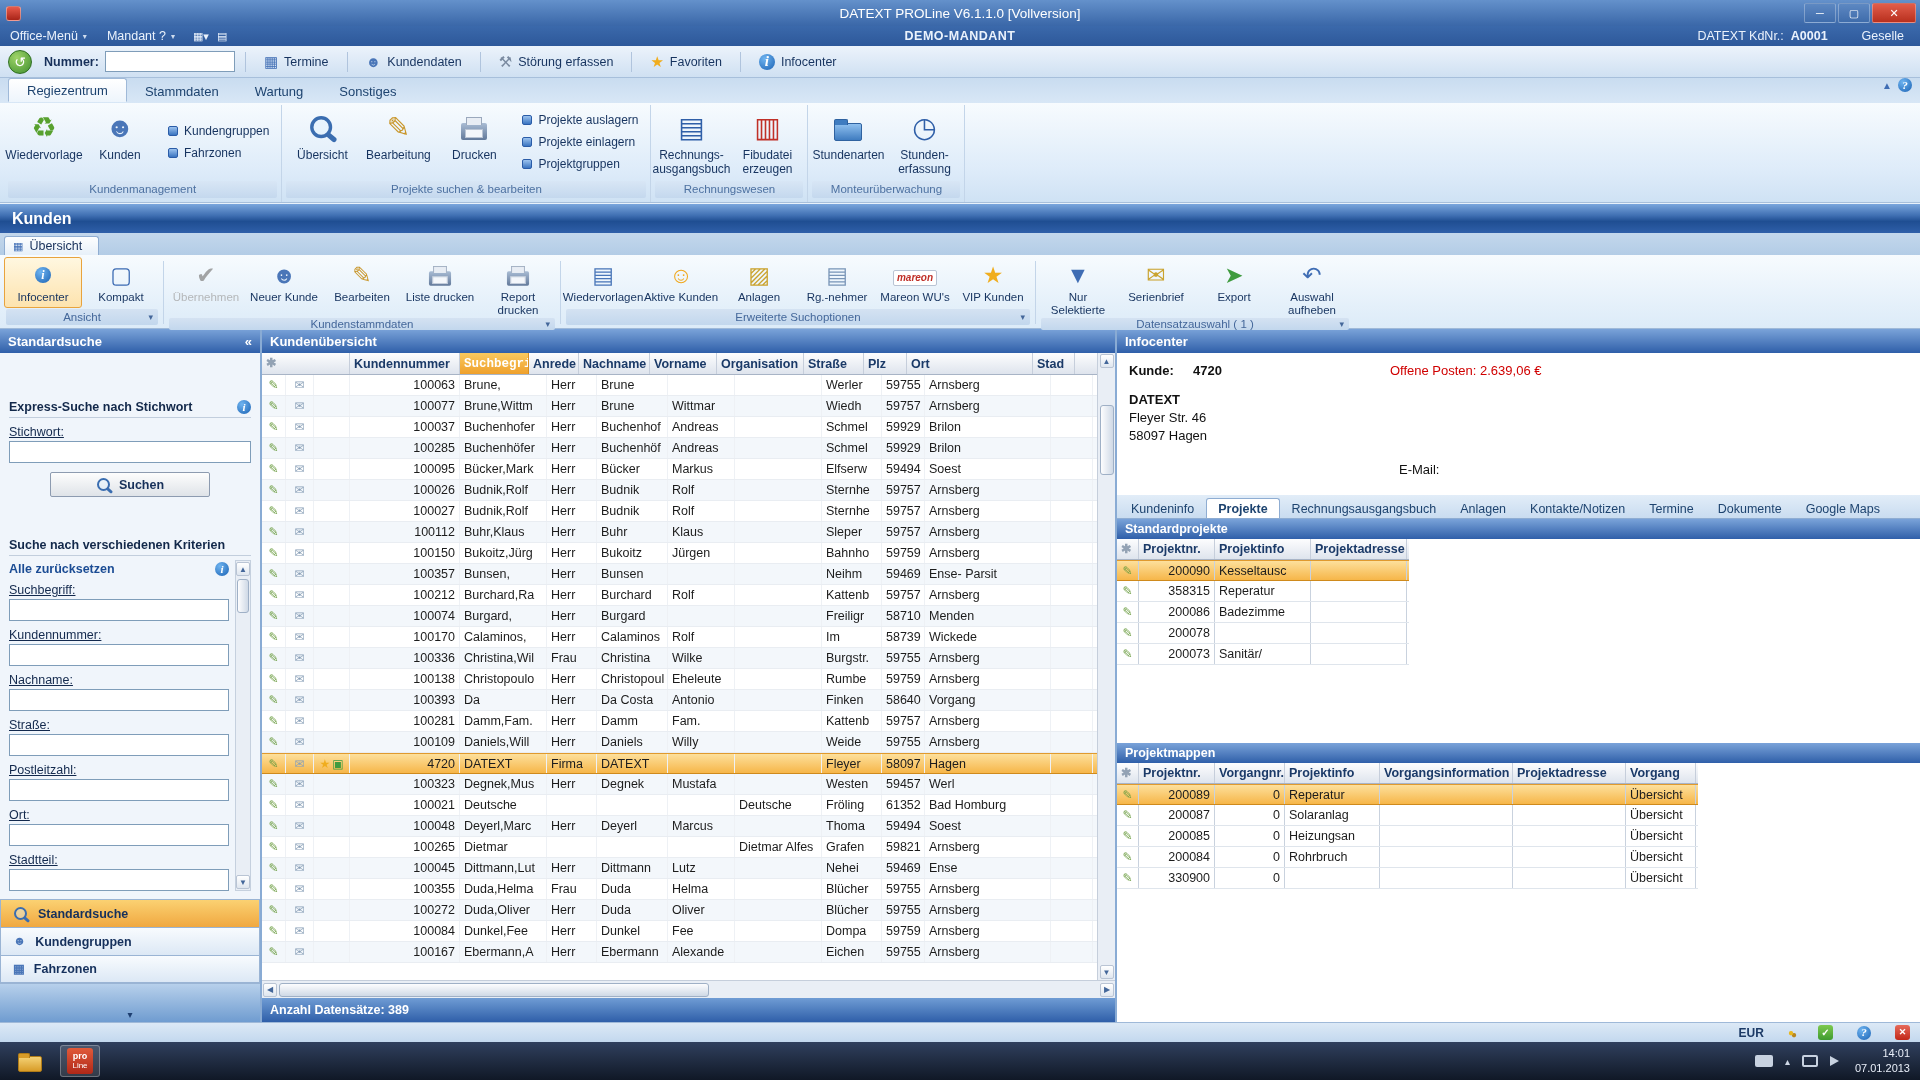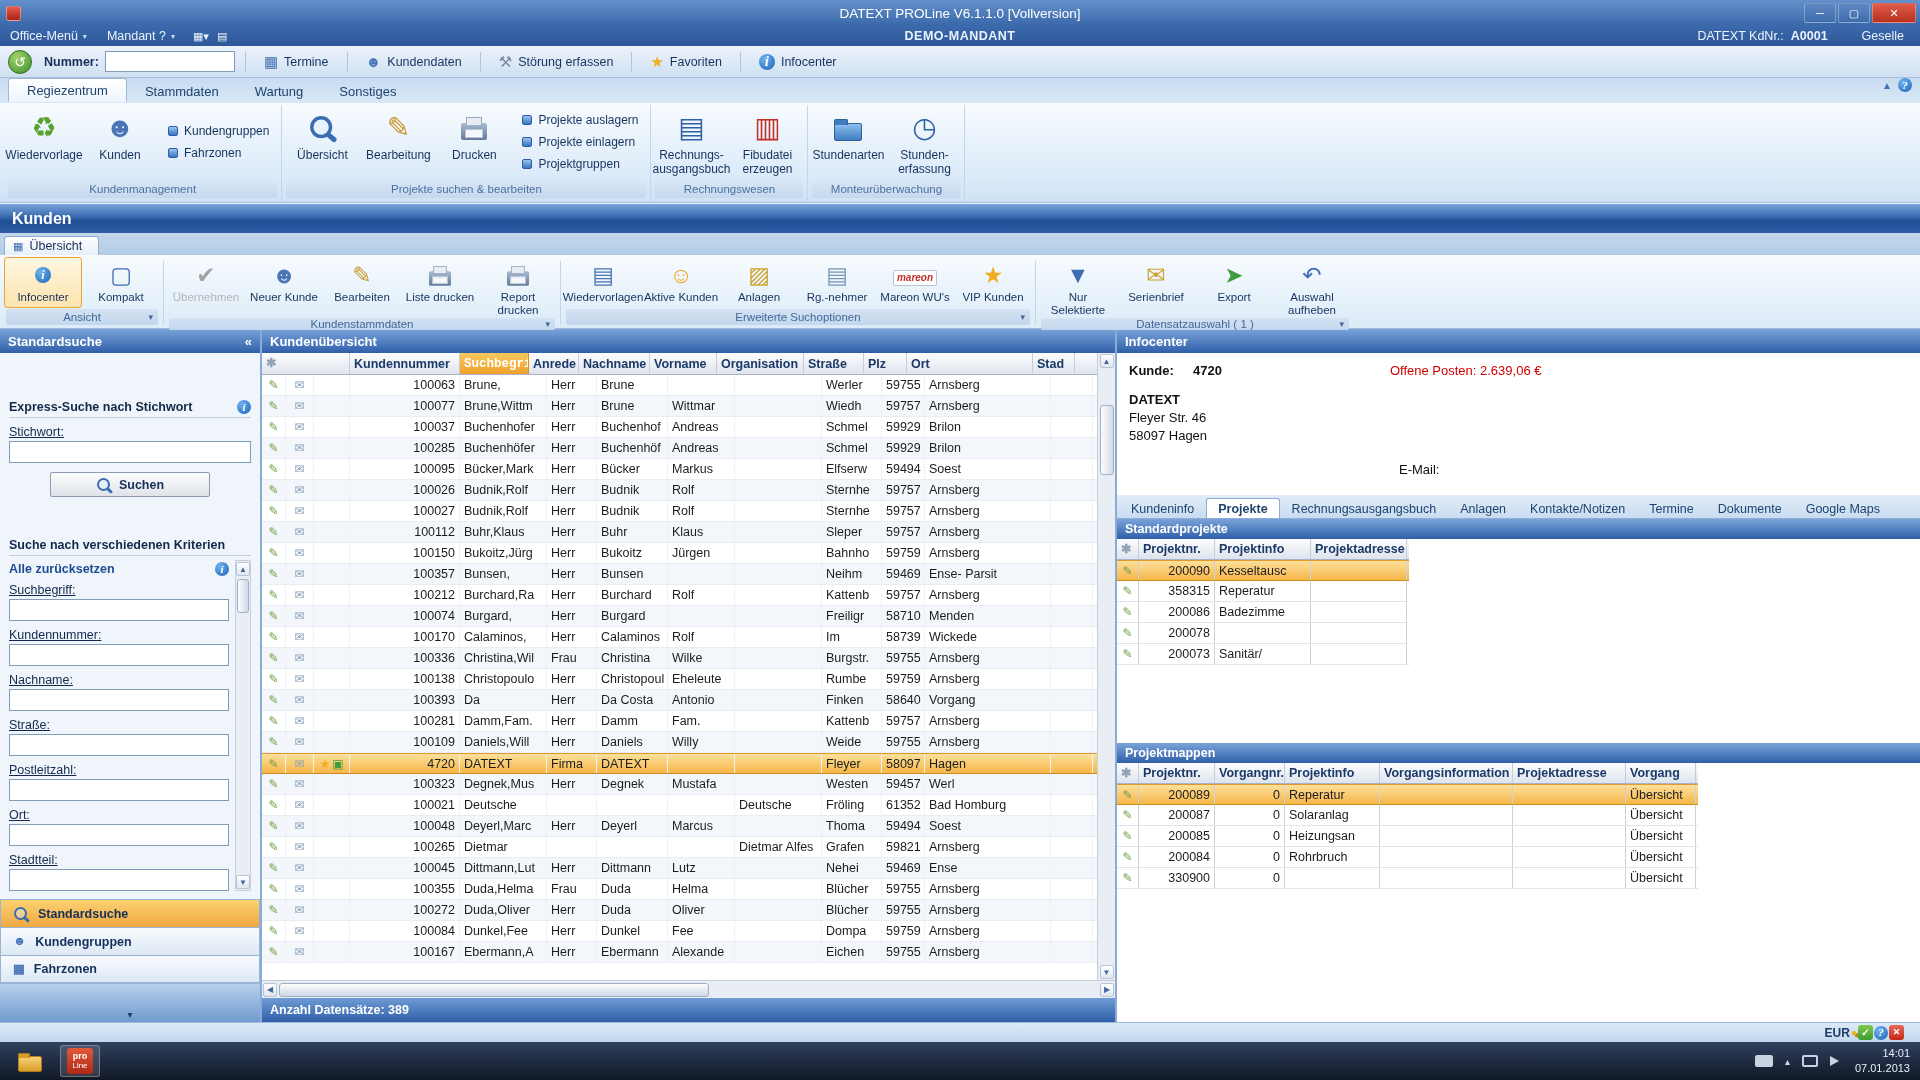--- a/index.html
+++ b/index.html
@@ -133,21 +133,21 @@
 .ic-tab.active{background:#fff;border-color:#8fadd2;border-radius:3px 3px 0 0;font-weight:bold;}
 .pm-nav{margin-left:auto;display:flex;gap:3px;padding:0 5px 3px;}
 .sub-title{height:20px;flex:0 0 auto;background:linear-gradient(#7aa3d9,#2f5fa9);color:#fff;font-weight:bold;font-size:12.5px;display:flex;align-items:center;padding:0 8px;}
 .mini-header{display:flex;height:21px;flex:0 0 auto;background:linear-gradient(#fdfdfe,#dee4ed);border-bottom:1px solid #a8b4c6;}
 .mini-row{display:flex;height:21px;font-size:12.5px;color:#1c1c1c;border-bottom:1px solid #dfe5ec;}
 .mini-row.selected{background:linear-gradient(#fde09c,#f6b649);border-top:1px solid #e09a2e;border-bottom:1px solid #cf8a1c;}
 .sp-gap{height:78px;flex:0 0 auto;}
 .ic-filler{flex:1;}
 
 
-.status-strip{height:20px;flex:0 0 auto;background:linear-gradient(#dce9f6,#c3d8ee);border-top:1px solid #9fb9d8;display:flex;align-items:center;justify-content:flex-end;gap:1px;padding-right:16px;font-size:12px;font-weight:bold;color:#1c3a66;}
+.status-strip{height:20px;flex:0 0 auto;background:linear-gradient(#dce9f6,#c3d8ee);border-top:1px solid #9fb9d8;display:flex;align-items:center;justify-content:flex-end;gap:24px;padding-right:10px;font-size:12px;font-weight:bold;color:#1c3a66;}
 .coins{color:#e8b71e;text-shadow:3px 2px 0 #b8871e;font-size:10px;}
 .green-check{width:15px;height:15px;background:linear-gradient(#7ec94f,#3f9b2f);border-radius:3px;color:#fff;font-size:10px;font-weight:bold;}
 .red-x{width:15px;height:15px;background:linear-gradient(#e66a5a,#c22818);border-radius:3px;color:#fff;font-size:9px;font-weight:bold;}
 
 
 .taskbar{height:38px;flex:0 0 auto;background:linear-gradient(#30405e,#101826);display:flex;align-items:center;padding:0 10px;gap:10px;}
 .task-btn{height:32px;min-width:40px;display:flex;align-items:center;justify-content:center;border-radius:3px;border:1px solid transparent;}
 .task-btn.active{background:rgba(255,255,255,.14);border-color:rgba(255,255,255,.28);}
 .proline-ic{width:26px;height:26px;background:linear-gradient(#e05a3a,#b02818);border-radius:3px;color:#fff;display:flex;flex-direction:column;align-items:center;justify-content:center;font-size:9px;font-weight:bold;line-height:1.05;}
 .proline-ic .l2{font-size:8px;font-weight:normal;}

